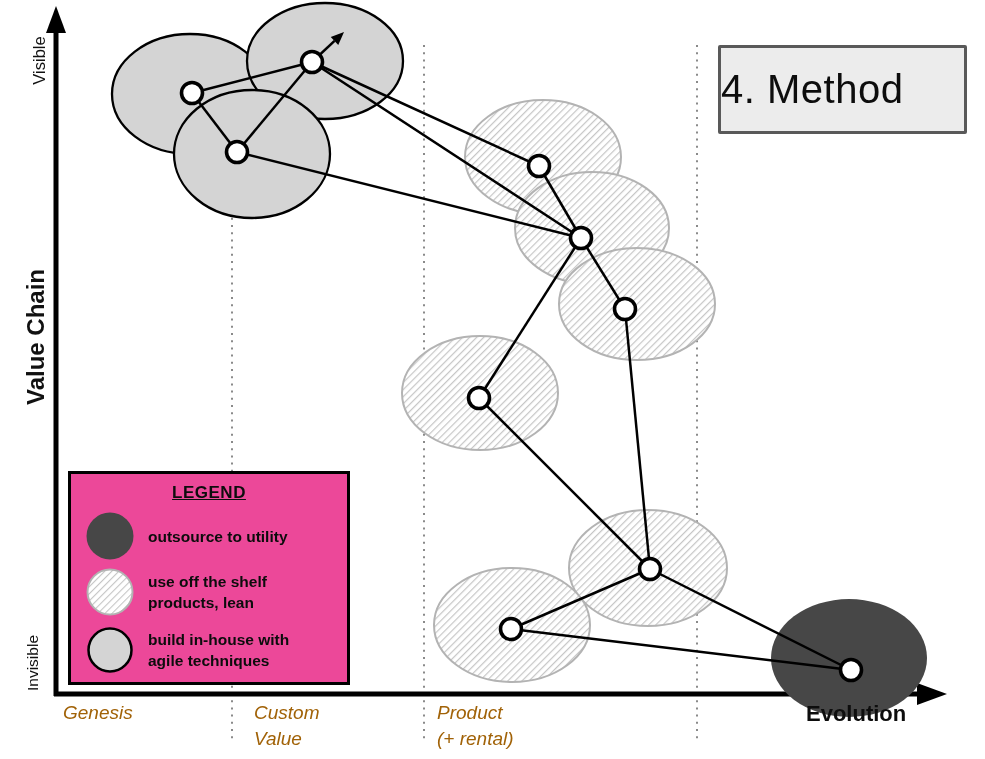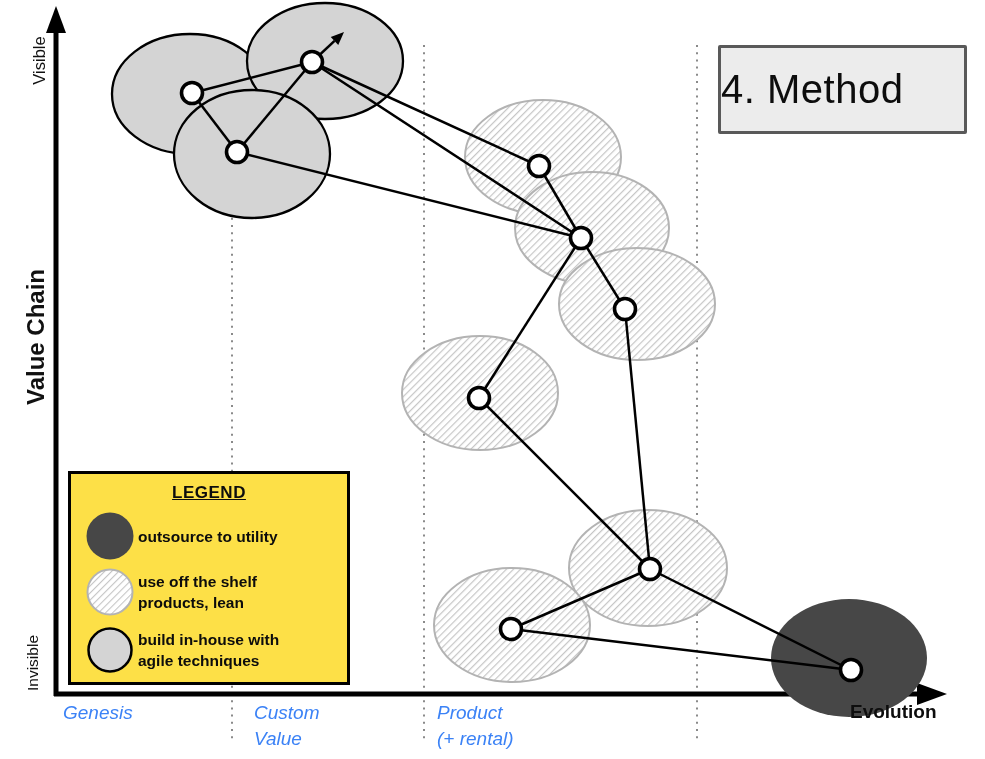--- a/index.html
+++ b/index.html
@@ -11,31 +11,31 @@
   .title-box{position:absolute;left:718px;top:45px;width:249px;height:89px;
     border:3px solid #595959;border-radius:2px;box-sizing:border-box;
     display:flex;align-items:center;}
   .title-box span{font-size:40px;color:#0d0d0d;letter-spacing:0.5px;}
 
   .rot{position:absolute;text-align:center;transform:rotate(-90deg);color:#111;white-space:nowrap;}
   .y-title{width:200px;left:-64px;top:323px;font-weight:bold;font-size:24px;}
   .y-vis{width:120px;left:-21px;top:51px;font-size:16.5px;}
   .y-invis{width:120px;left:-27px;top:654px;font-size:15.5px;}
 
-  .x-title{position:absolute;left:850px;top:701px;font-weight:bold;font-size:19px;color:#0d0d0d;}
+  .x-title{position:absolute;left:806px;top:701px;font-weight:bold;font-size:22px;color:#0d0d0d;}
 
-  .stage-label{position:absolute;top:700px;font-style:italic;font-size:19px;line-height:26px;color:#3b82f6;}
+  .stage-label{position:absolute;top:700px;font-style:italic;font-size:19px;line-height:26px;color:#a16207;}
   .stage-0{left:63px}.stage-1{left:254px}.stage-2{left:437px}.stage-3{left:705px}
 
-  .legend{position:absolute;left:68px;top:471px;width:282px;height:214px;background:#fde047;
+  .legend{position:absolute;left:68px;top:471px;width:282px;height:214px;background:#ec4899;
     border:3px solid #000;box-sizing:border-box;}
   .legend-heading{text-align:center;margin-top:9px;font-weight:bold;font-size:17px;
     text-decoration:underline;letter-spacing:0.5px;color:#0d0d0d;}
   .legend-row{position:absolute;left:15px;display:flex;align-items:center;}
-  .legend-row .txt{margin-left:4px;font-weight:bold;font-size:15.5px;line-height:21px;color:#0c0c0c;}
+  .legend-row .txt{margin-left:14px;font-weight:bold;font-size:15.5px;line-height:21px;color:#0c0c0c;}
   .row-0{top:38px}.row-1{top:94px}.row-2{top:152px}
   .swatch{display:block;}
 </style>
 </head>
 <body>
 
 <div class="stage-wrap">
 
   <svg id="map-svg" width="985" height="759" viewBox="0 0 985 759">
       <defs>

